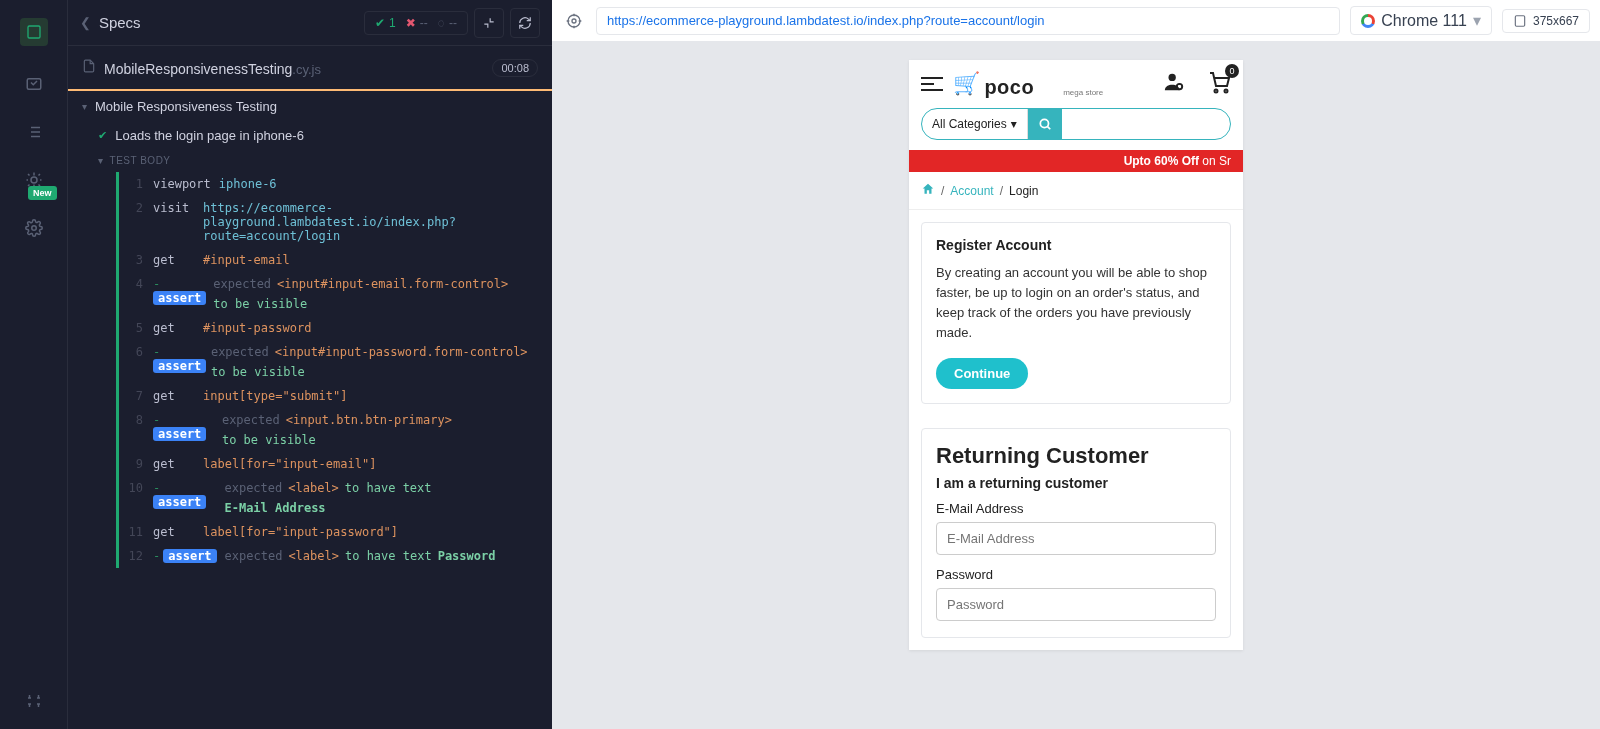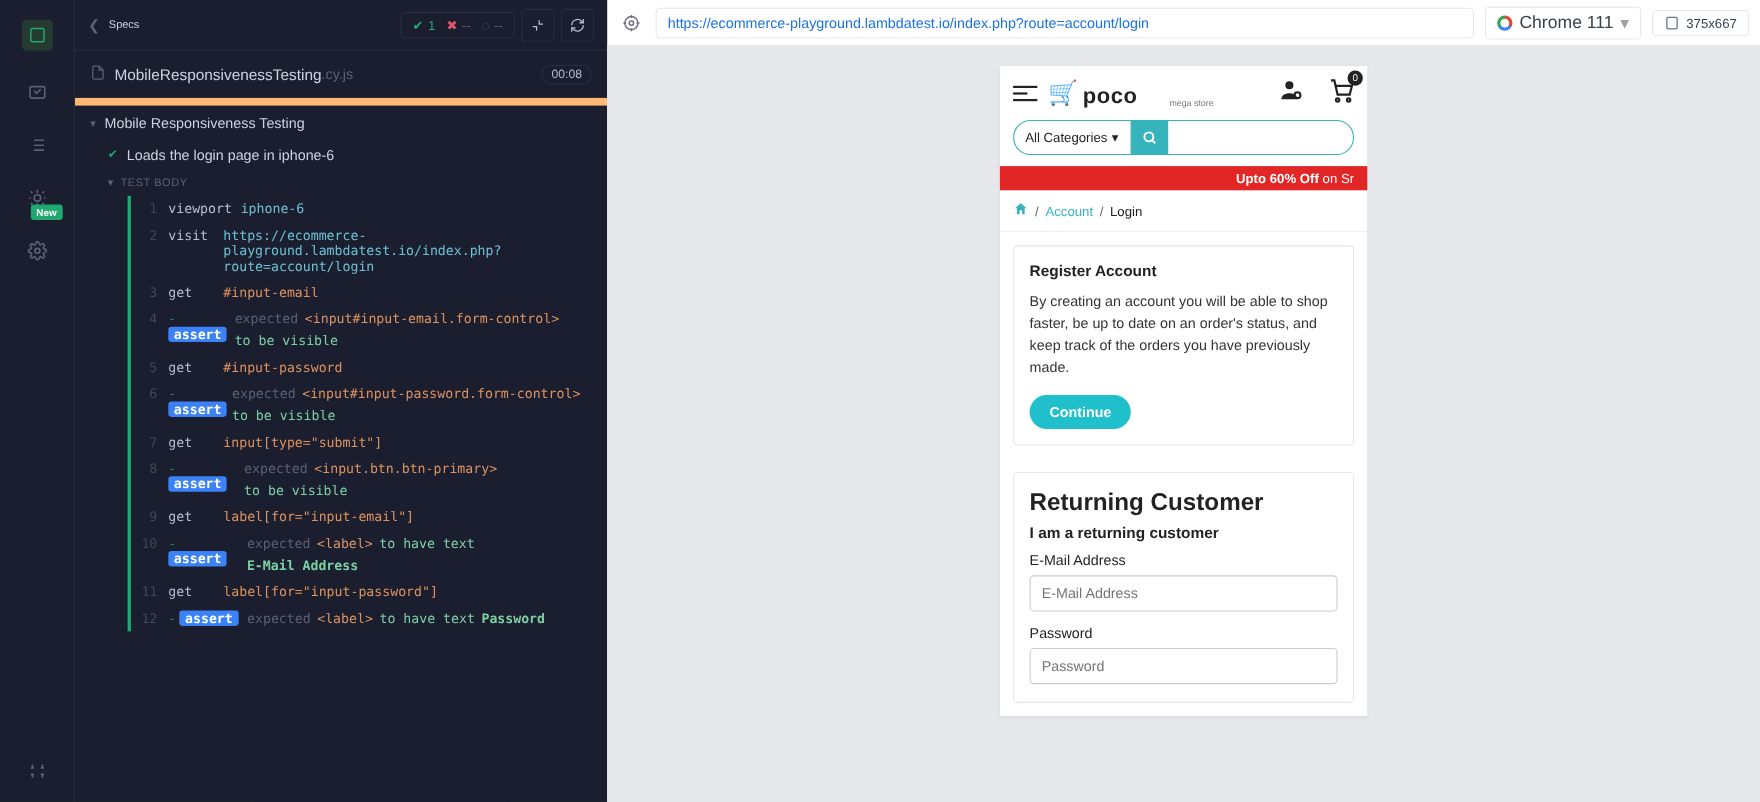--- a/index.html
+++ b/index.html
@@ -6,28 +6,28 @@
 body { font-family:-apple-system,BlinkMacSystemFont,"Segoe UI",Arial,sans-serif; width:1600px; height:729px; overflow:hidden; background:#1b1e2e; display:flex; }
 
 .siderail { width:68px; background:#1b1e2e; border-right:1px solid #2a2d3c; display:flex; flex-direction:column; align-items:center; padding-top:18px; gap:28px; position:relative; }
 .siderail .ic { width:20px; height:20px; color:#5a6175; display:flex; align-items:center; justify-content:center; cursor:pointer; }
 .siderail .ic.active { color:#1fa971; background:#253b32; border-radius:4px; padding:4px; width:28px; height:28px; }
 .badge-new { position:absolute; top:186px; left:28px; background:#1fa971; color:#fff; font-size:9px; font-weight:700; padding:2px 5px; border-radius:3px; }
 
 .cy-panel { width:484px; background:#1b1e2e; color:#d0d2e0; display:flex; flex-direction:column; font-size:13px; }
 .cy-head { display:flex; align-items:center; padding:8px 12px; border-bottom:1px solid #2a2d3c; height:46px; }
 .cy-head .chev { color:#5a6175; margin-right:8px; }
-.cy-head .title { font-size:10px; color:#d0d2e0;text-align:center; }
+.cy-head .title { font-size:15px; color:#d0d2e0;text-align:center; }
 .cy-head .spacer { flex:1; }
 .cy-stats { display:flex; align-items:center; gap:4px; border:1px solid #2a2d3c; border-radius:4px; padding:4px 10px; font-size:12px; }
 .cy-stats .pass { color:#1fa971; }
 .cy-stats .fail { color:#e45770; }
 .cy-stats .dash { color:#5a6175; }
 .cy-btn { width:30px; height:30px; border:1px solid #2a2d3c; border-radius:4px; display:flex; align-items:center; justify-content:center; margin-left:6px; color:#babdcf; cursor:pointer; }
-.cy-file { display:flex; align-items:center; padding:12px 14px; border-bottom:7px solid #fdba74; }
+.cy-file { display:flex; align-items:flex-end; padding:12px 14px; border-bottom:2px solid #fdba74; }
 .cy-file .doc-ic { color:#5a6175; margin-right:8px; }
 .cy-file .fname { color:#d0d2e0; font-size:14px; }
 .cy-file .fext { color:#5a6175; font-size:13px; }
 .cy-file .ftime { margin-left:auto; color:#babdcf; font-size:11px; border:1px solid #2a2d3c; border-radius:10px; padding:2px 8px; }
 .cy-suite { display:flex; align-items:center; padding:8px 14px; color:#d0d2e0; cursor:pointer; }
 .cy-suite .chev { color:#5a6175; margin-right:8px; font-size:10px; }
 .cy-test { display:flex; align-items:center; padding:6px 14px 6px 30px; color:#d0d2e0; cursor:pointer; }
 .cy-test .tick { color:#1fa971; margin-right:8px; font-size:11px; }
 .cy-body-label { display:flex; align-items:center; padding:6px 14px 6px 30px; color:#5a6175; font-size:10px; letter-spacing:.5px; }
 .cy-body-label .chev { margin-right:6px; font-size:10px; }
@@ -361,21 +361,21 @@
             </svg>
         </span>
         <span class="sep">/</span>
         <span class="lnk">Account</span>
         <span class="sep">/</span>
         <span class="cur">Login</span>
       </div>
 
       <div class="st-card">
         <div class="sub">Register Account</div>
-        <p>By creating an account you will be able to shop faster, be up to date on an order's status, and keep track of the orders you have previously made.</p>
+        <p>By creating an account you will be able to shop faster, be up to login on an order's status, and keep track of the orders you have previously made.</p>
         <button class="st-btn">Continue</button>
       </div>
 
       <div class="st-card" style="padding-bottom:4px">
         <h2>Returning Customer</h2>
         <div class="sub">I am a returning customer</div>
         <div class="st-field-lbl">E-Mail Address</div>
         <input class="st-field" placeholder="E-Mail Address" style="">
         <div class="st-field-lbl">Password</div>
         <input class="st-field" type="password" placeholder="Password" style="">

